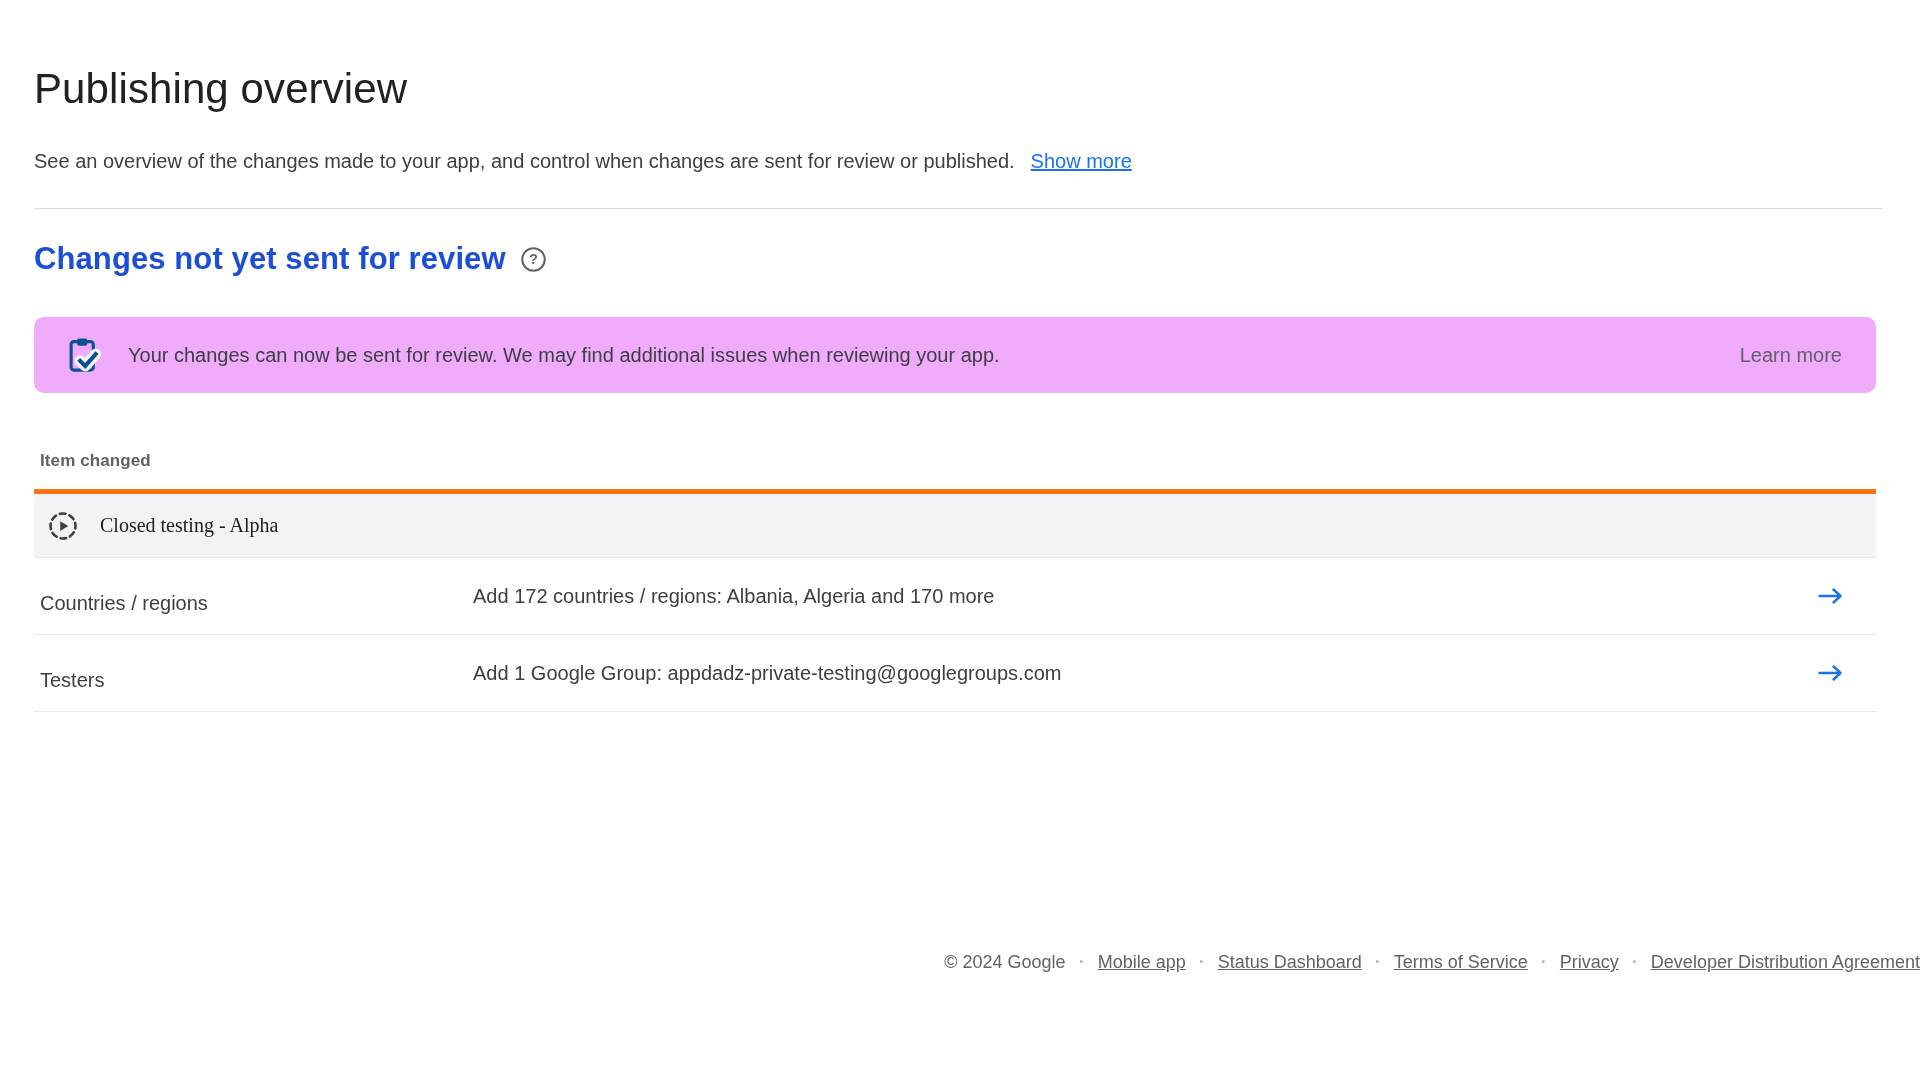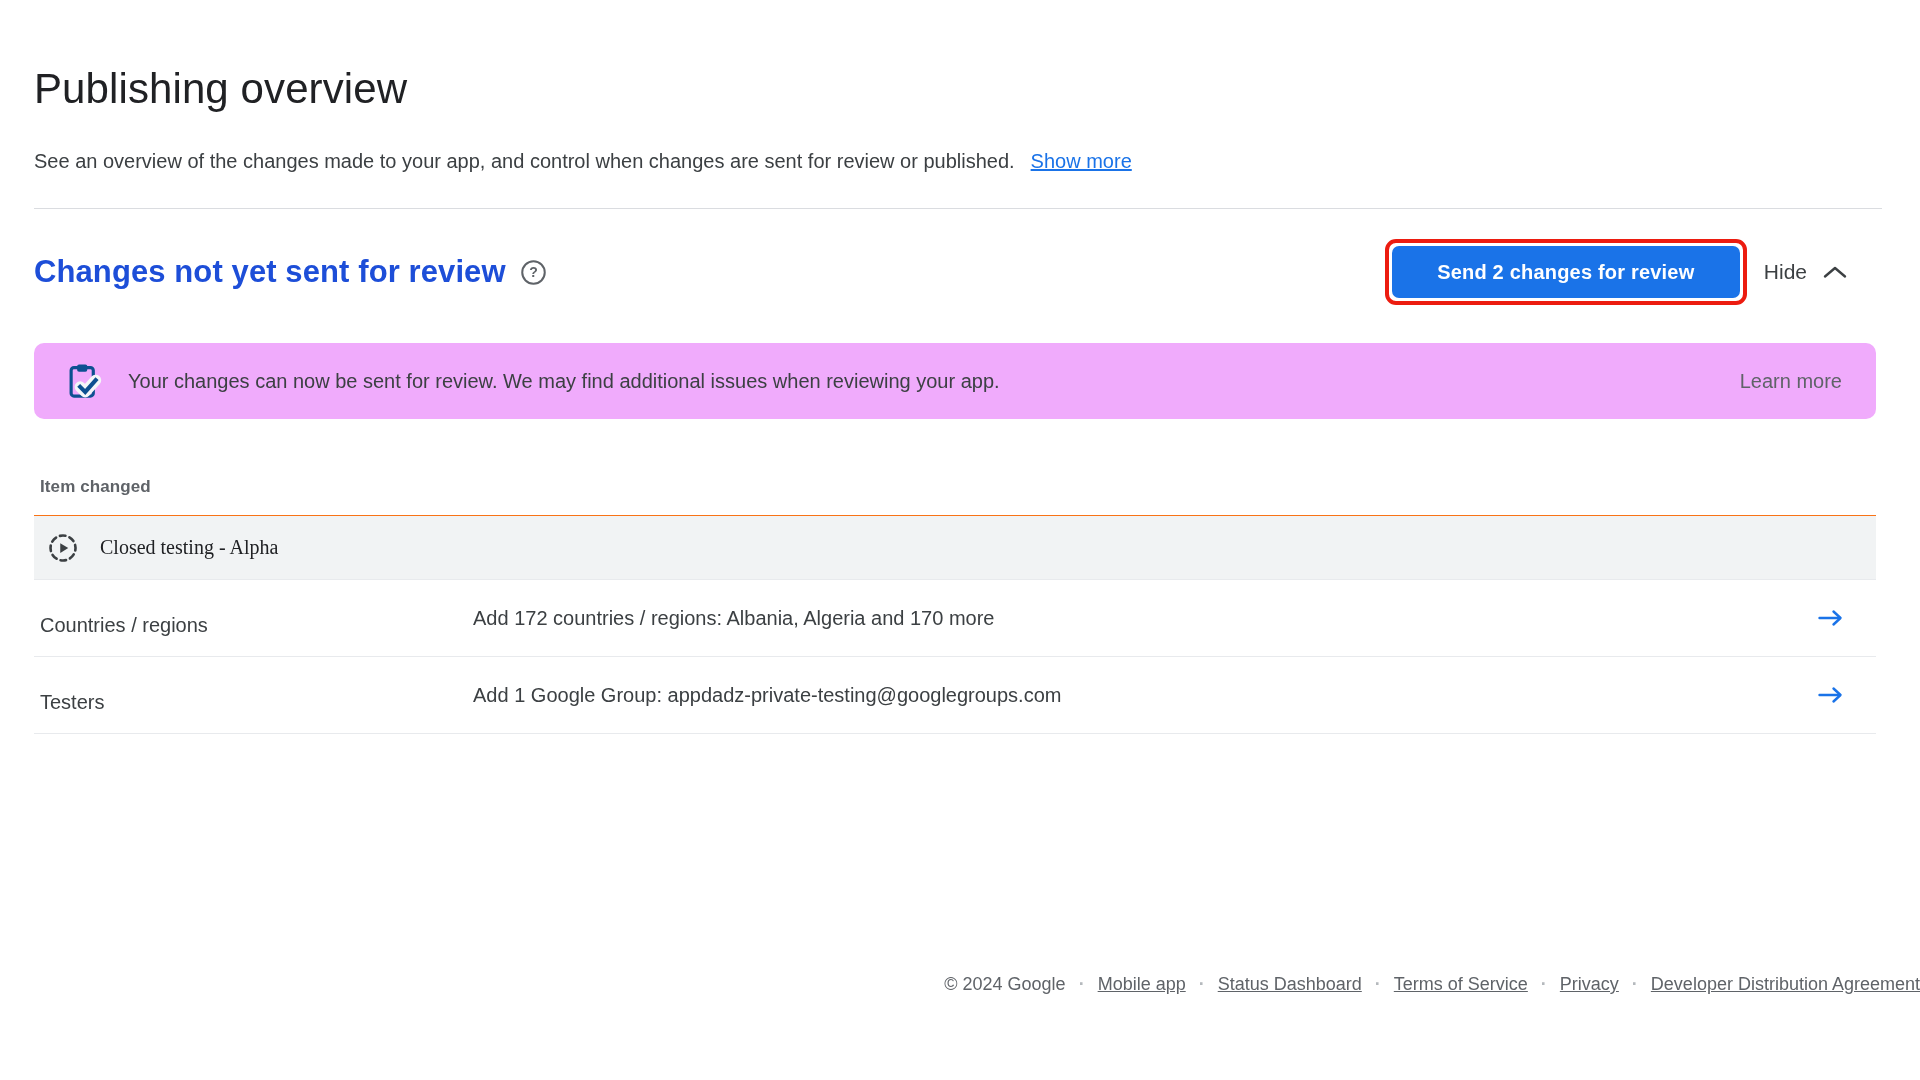--- a/index.html
+++ b/index.html
@@ -111,21 +111,21 @@
     color: #5f6368;
     cursor: pointer;
   }
 
   
   .table { margin-top: 58px; }
   .table-header {
     display: grid;
     grid-template-columns: 433px 1fr 70px;
     padding: 0 0 18px 6px;
-    border-bottom: 1px solid #f97316;
+    border-bottom: 5px solid #f97316;
     font-size: 17px;
     font-weight: 600;
     color: #5f6368;
     letter-spacing: 0.1px;
   }
   .group-row {
     height: 64px;
     background: #f1f3f4;
     display: flex;
     align-items: center;
@@ -187,35 +187,20 @@
 
   <div class="section-row">
     <span class="section-heading">Changes not yet sent for review</span>
     <span class="help-icon">
       <svg class="icon-svg" width="27" height="27" viewBox="0 0 24 24">
         <circle cx="12" cy="12" r="10" fill="none" stroke="#5f6368" stroke-width="1.8"></circle>
         <text x="12" y="16.4" font-size="12.5" font-weight="600" fill="#5f6368" text-anchor="middle" font-family="Liberation Sans, sans-serif">?</text>
       </svg>
     </span>
 
-    <div class="section-actions">
-      <div class="annotation-box">
-        <button class="primary-button">
-          <span>Send 2 changes for review</span>
-        </button>
-      </div>
-      <div class="hide-button">
-        <span>Hide</span>
-        <span>
-          <svg class="icon-svg" width="26" height="14" viewBox="0 0 26 14">
-            <polyline points="3,11.5 13,3 23,11.5" fill="none" stroke="#3c4043" stroke-width="2.4" stroke-linecap="round" stroke-linejoin="round"></polyline>
-          </svg>
-        </span>
-      </div>
-    </div>
   </div>
 
   <div class="banner">
     <span>
       <svg class="icon-svg" width="38" height="40" viewBox="0 0 24 25">
         <rect x="4.5" y="4" width="14" height="18" rx="1.8" fill="none" stroke="#0d5091" stroke-width="2"></rect>
         <rect x="8.3" y="2" width="6.4" height="4.6" rx="1.2" fill="#0d5091"></rect>
         <path d="M10.2 16.2 l3.2 3.2 l6.6 -7.4" fill="none" stroke="#f4f6f8" stroke-width="7" stroke-linecap="round" stroke-linejoin="round"></path>
         <path d="M10.2 16.2 l3.2 3.2 l6.6 -7.4" fill="none" stroke="#0d5091" stroke-width="2.6" stroke-linecap="square"></path>
       </svg>

